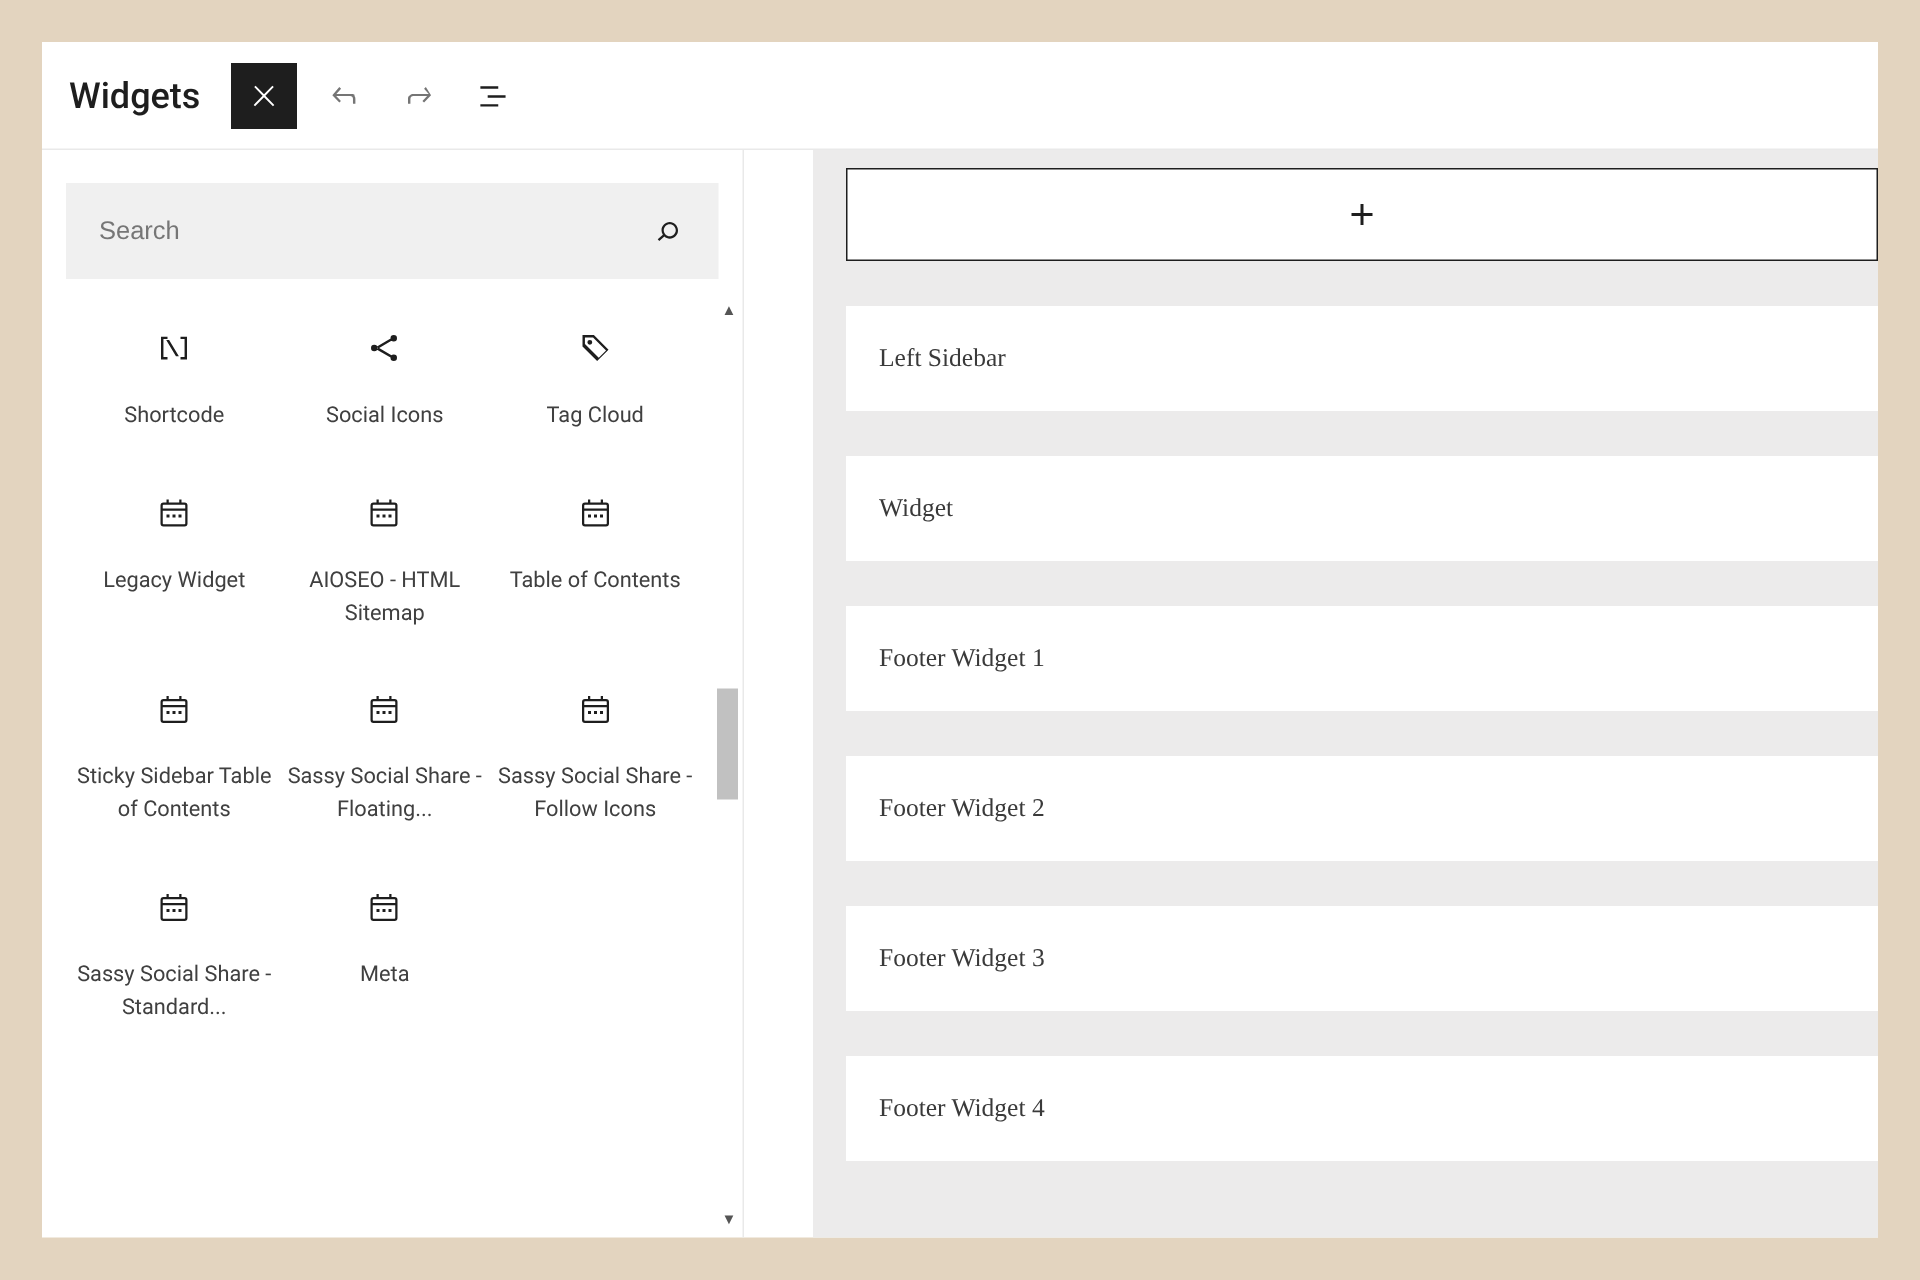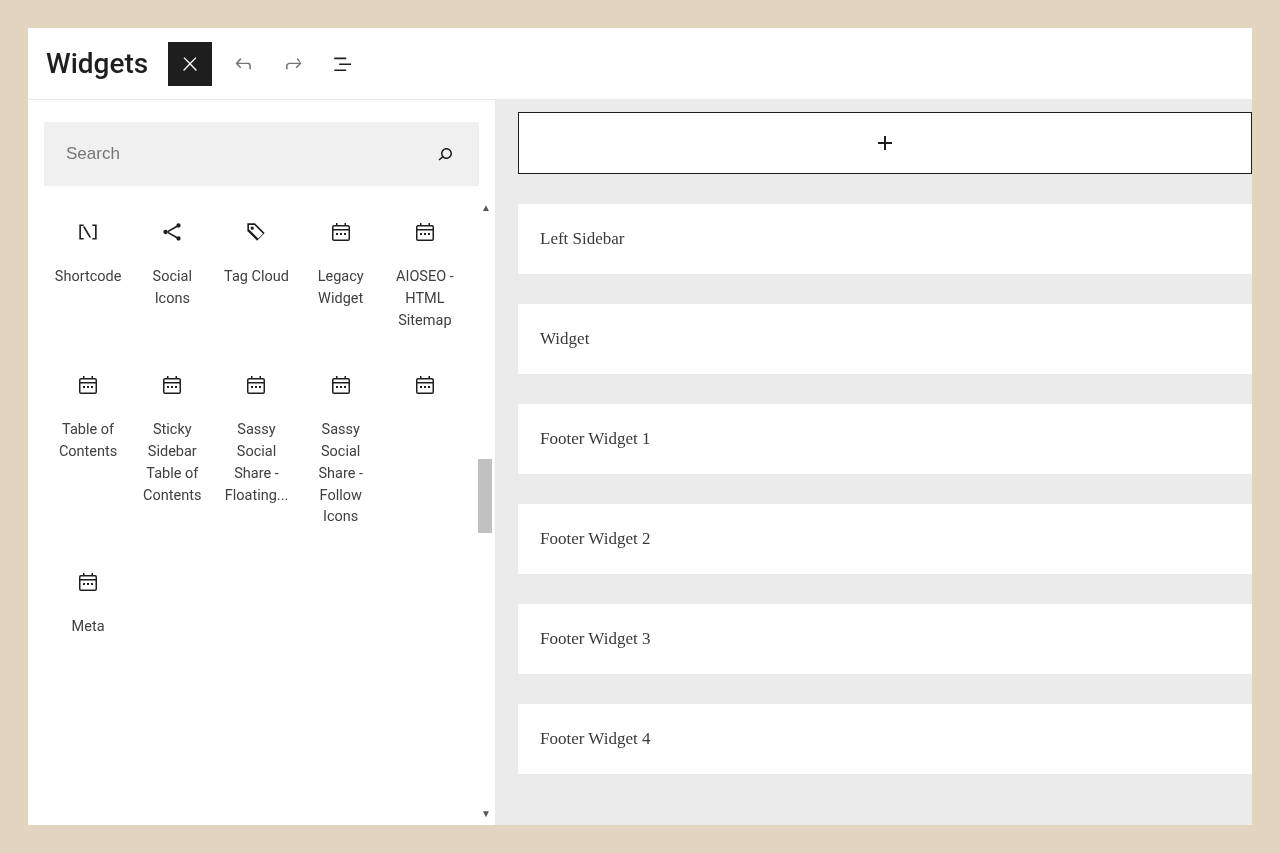--- a/index.html
+++ b/index.html
@@ -20,21 +20,21 @@
     }
     .topbar {
       height: 72px;
       border-bottom: 1px solid #e9e9e9;
       display: flex;
       align-items: center;
       padding: 0 18px;
       gap: 14px;
     }
     .title {
-      font-size: 28px;
+      font-size: 24px;
       font-weight: 500;
       color: #1e1e1e;
       margin-right: 6px;
     }
     .close-btn {
       width: 44px;
       height: 44px;
       background: #1e1e1e;
       color: #fff;
       display: flex;
@@ -49,20 +49,21 @@
       align-items: center;
       justify-content: center;
       color: #757575;
       cursor: pointer;
     }
     .tb-btn.dark { color: #1e1e1e; }
     .body {
       flex: 1;
       display: flex;
       min-height: 0;
+      gap: 46px;
     }
     .sidebar {
       width: 468px;
       display: flex;
       flex-direction: column;
       border-right: 1px solid #e9e9e9;
     }
     .search-wrap {
       padding: 22px 16px 10px 16px;
     }
@@ -111,21 +112,21 @@
       left: 1px;
       top: 240px;
       width: 14px;
       height: 74px;
       background: #c1c1c1;
     }
     .grid {
       flex: 1;
       padding: 12px 10px 0 18px;
       display: grid;
-      grid-template-columns: repeat(5, 1fr);
+      grid-template-columns: repeat(3, 1fr);
       row-gap: 26px;
       column-gap: 0;
       align-content: start;
     }
     .block {
       display: flex;
       flex-direction: column;
       align-items: center;
       text-align: center;
       cursor: pointer;
@@ -296,20 +297,21 @@
                 </svg>
               </div>
               <div class="lbl">Sassy Social Share - Follow Icons</div>
             </div>
             <div class="block">
               <div class="ico">
                 <svg width="24" height="24" viewBox="0 0 24 24">
                   <path d="M7 3v2H5a2 2 0 00-2 2v12a2 2 0 002 2h14a2 2 0 002-2V7a2 2 0 00-2-2h-2V3h-1.5v2h-7V3H7zm-2 3.5h14a.5.5 0 01.5.5v2h-15V7a.5.5 0 01.5-.5zm-.5 4h15V19a.5.5 0 01-.5.5H5a.5.5 0 01-.5-.5v-8.5zM7 13h2v2H7v-2zm4 0h2v2h-2v-2zm4 0h2v2h-2v-2z" fill="currentColor"></path>
                 </svg>
               </div>
+              <div class="lbl">Sassy Social Share - Standard...</div>
             </div>
             <div class="block">
               <div class="ico">
                 <svg width="24" height="24" viewBox="0 0 24 24">
                   <path d="M7 3v2H5a2 2 0 00-2 2v12a2 2 0 002 2h14a2 2 0 002-2V7a2 2 0 00-2-2h-2V3h-1.5v2h-7V3H7zm-2 3.5h14a.5.5 0 01.5.5v2h-15V7a.5.5 0 01.5-.5zm-.5 4h15V19a.5.5 0 01-.5.5H5a.5.5 0 01-.5-.5v-8.5zM7 13h2v2H7v-2zm4 0h2v2h-2v-2zm4 0h2v2h-2v-2z" fill="currentColor"></path>
                 </svg>
               </div>
               <div class="lbl">Meta</div>
             </div>
           </div>

